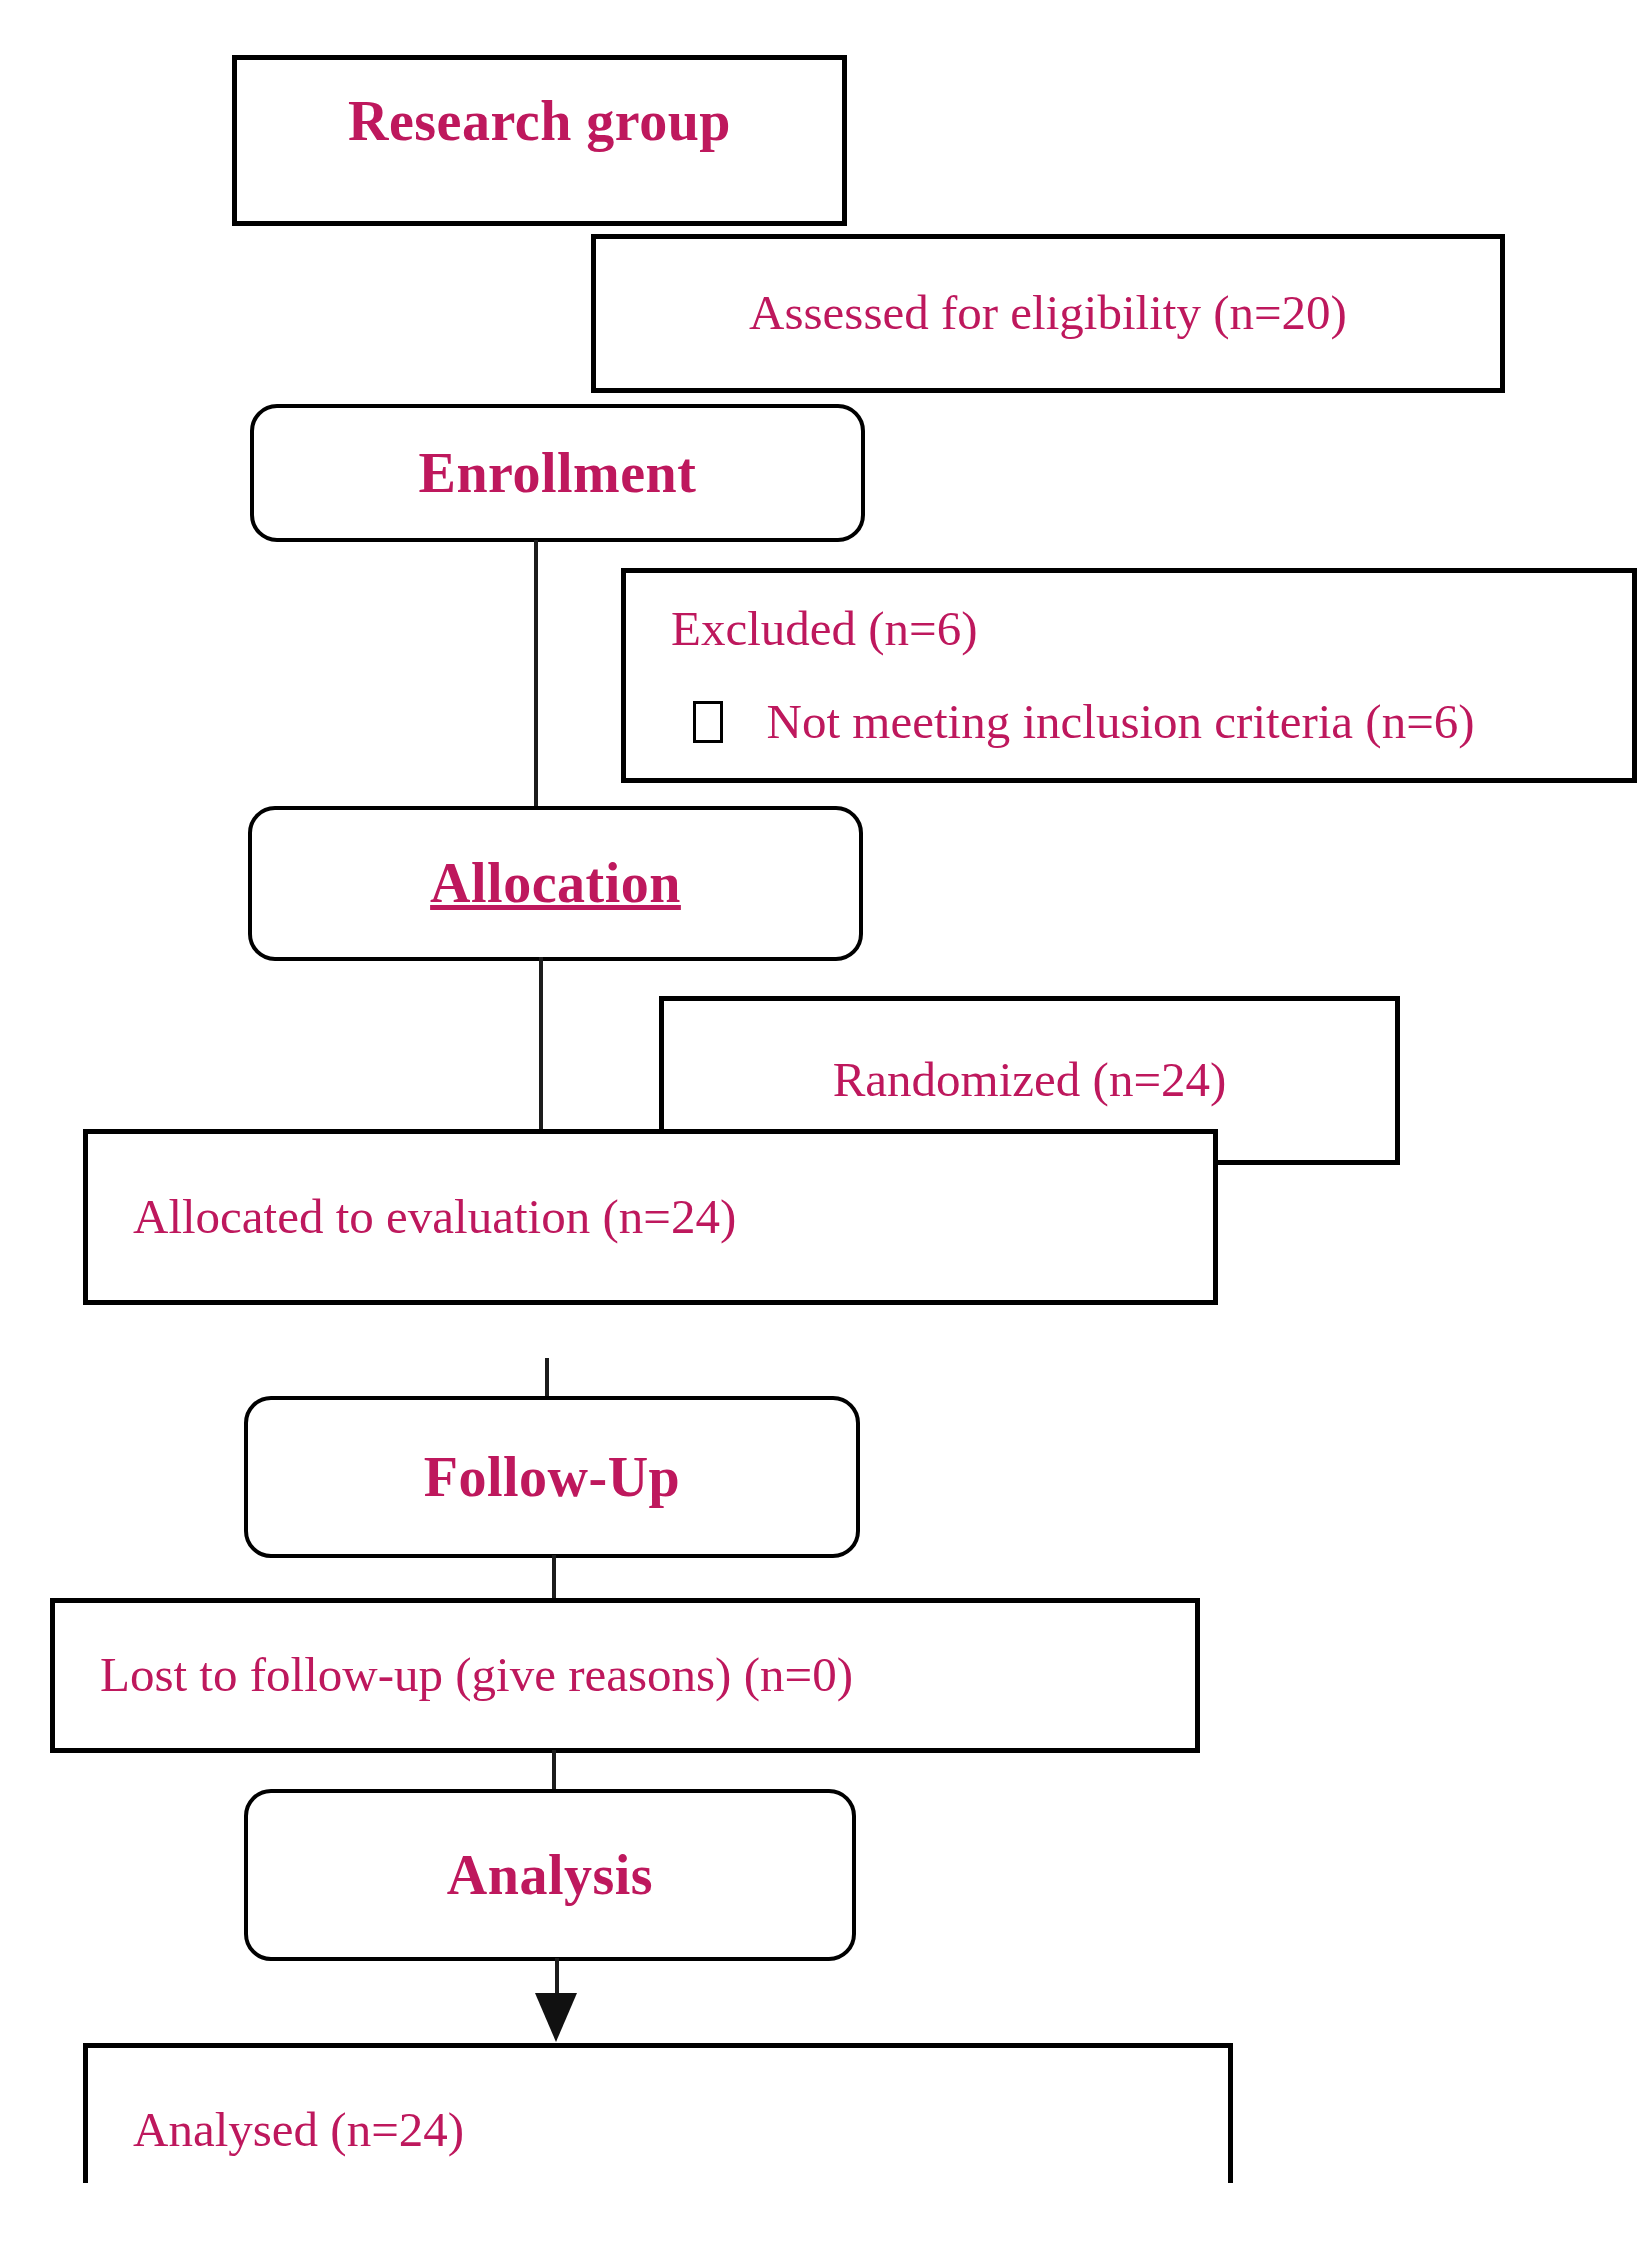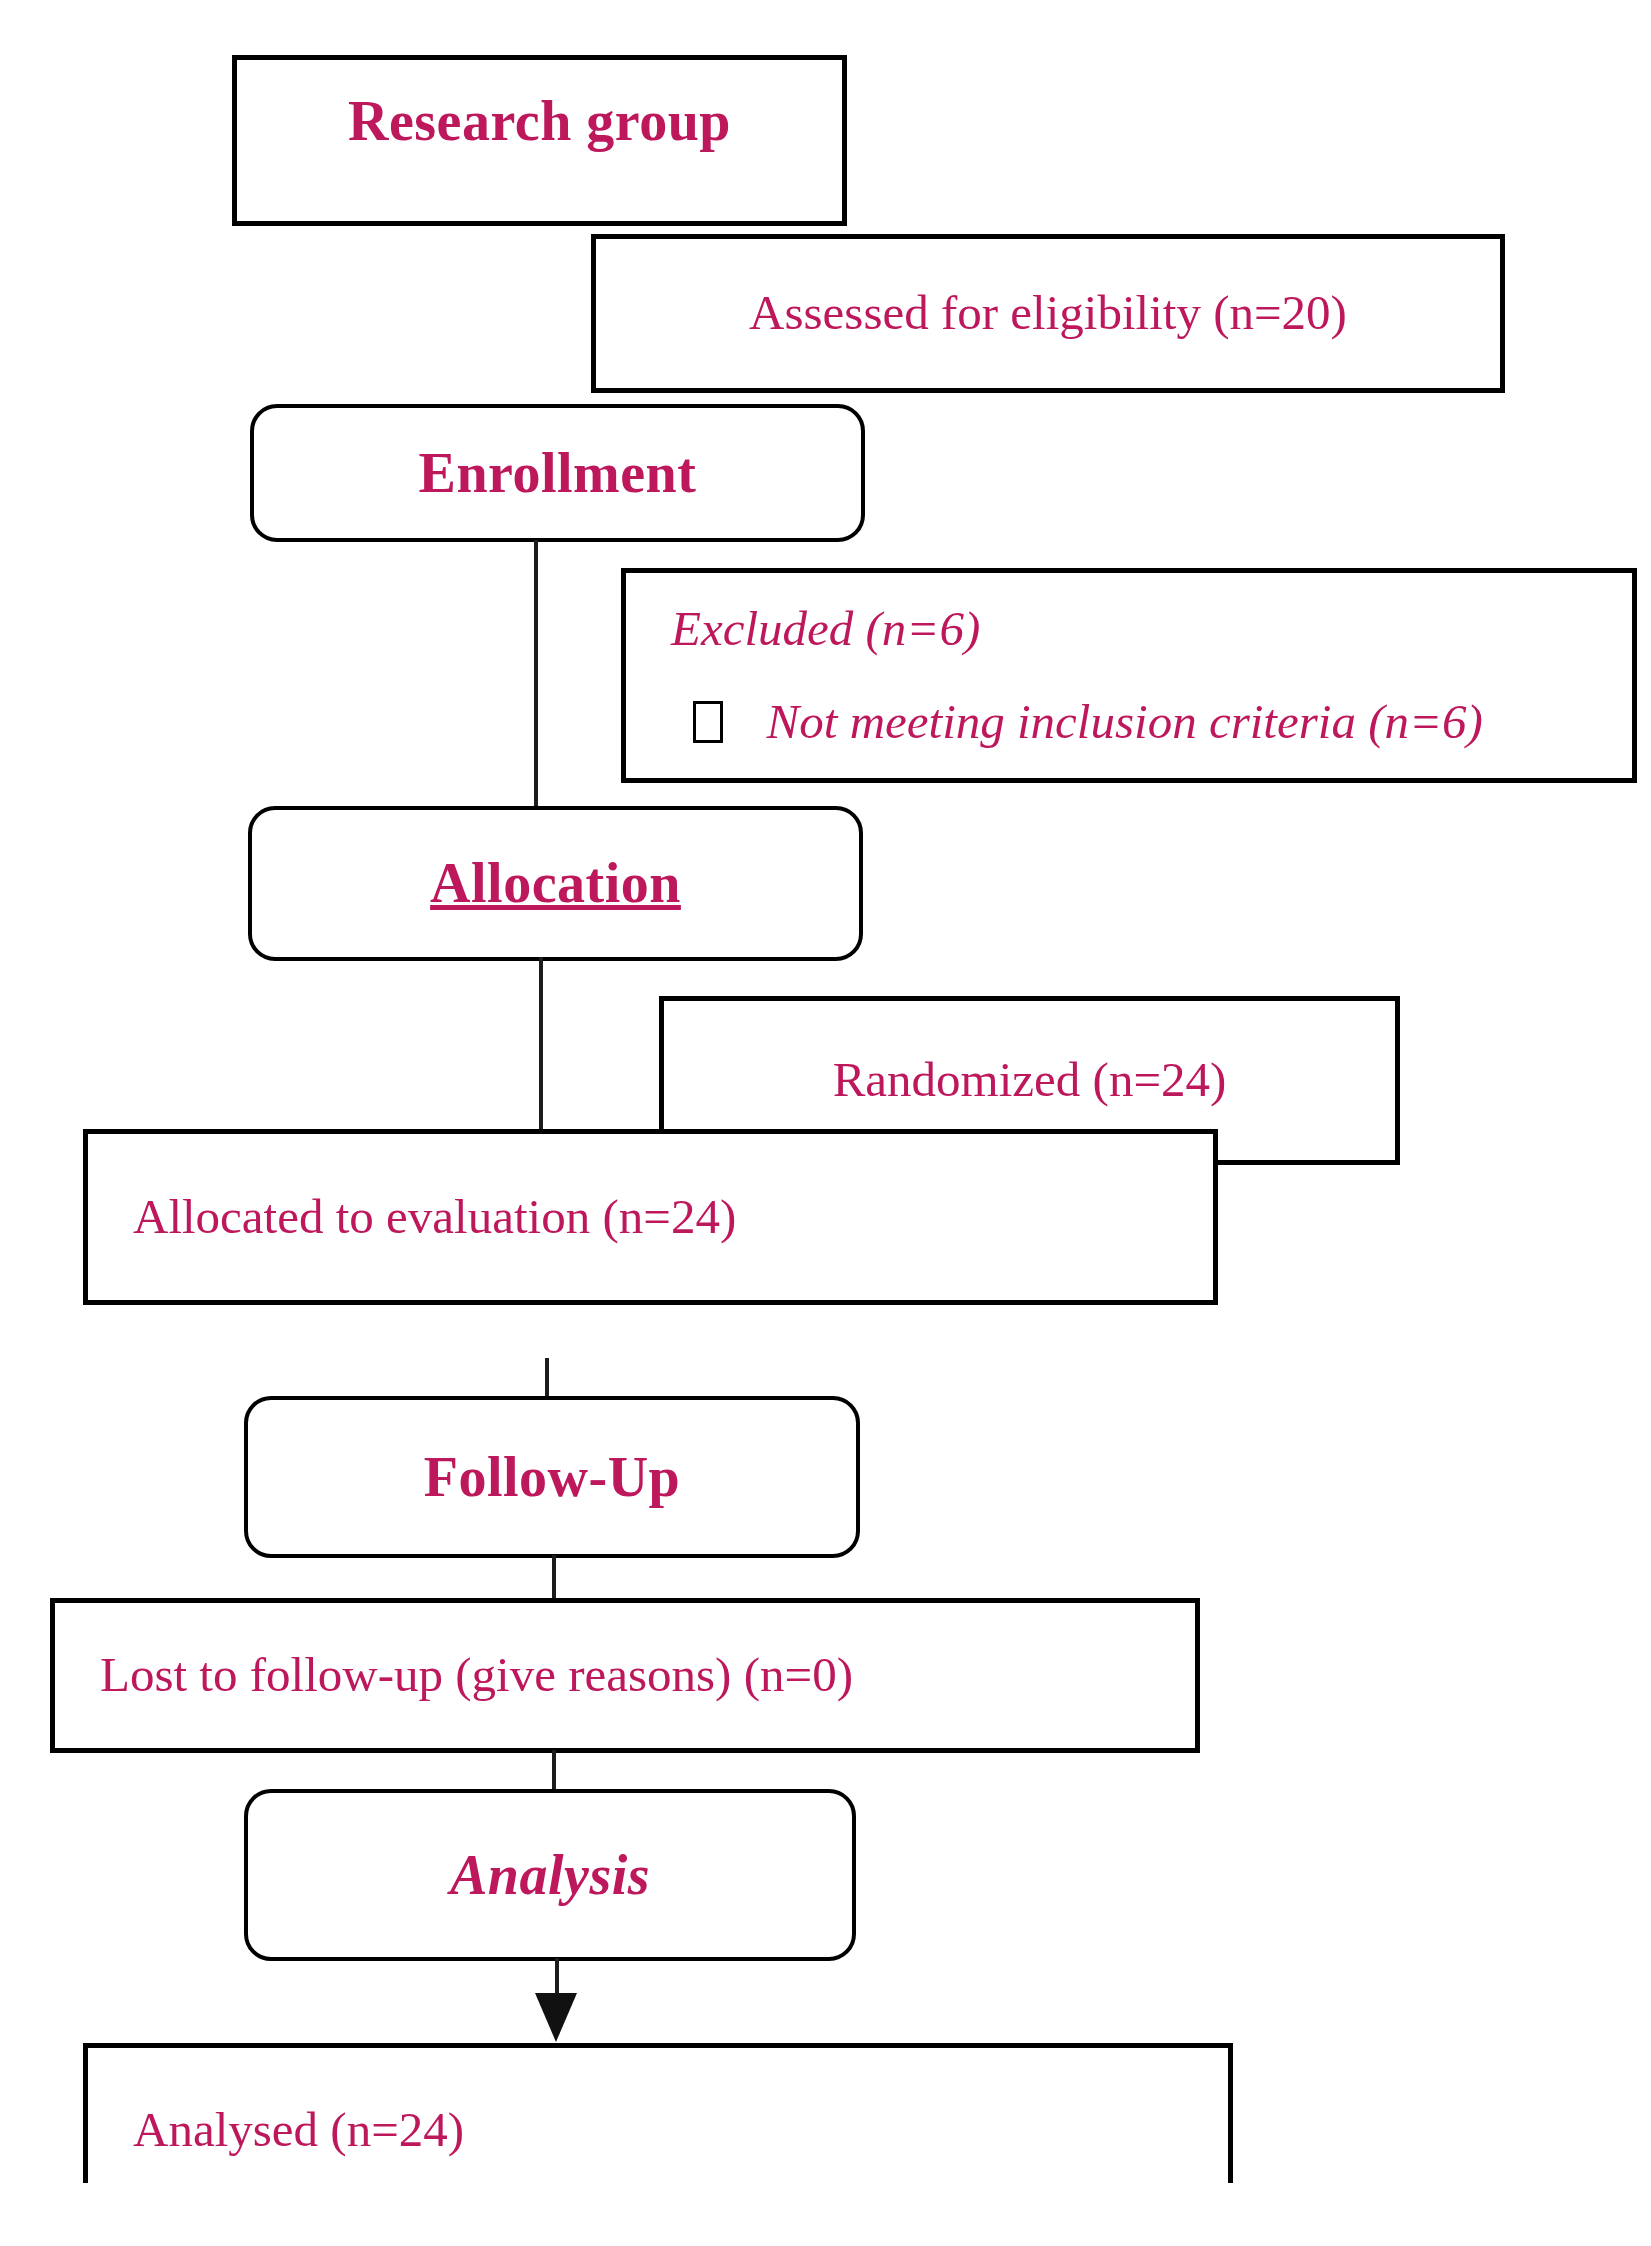--- a/index.html
+++ b/index.html
@@ -43,21 +43,20 @@
     font-size: 49px;
     white-space: nowrap;
   }
   .pad-left {
     padding-left: 45px;
   }
   .excluded-lines {
     display: flex;
     flex-direction: column;
     gap: 37px;
-    font-style: italic;
   }
   .excluded-row {
     display: flex;
     align-items: center;
   }
   .tofu {
     display: inline-block;
     width: 23.6px;
     height: 36px;
     border: 3.6px solid #000000;
@@ -134,21 +133,21 @@
   </div>
 
   <div class="vline" style="left:552px; top:1555px; height:47px;"></div>
 
   <div class="box" style="left:50px; top:1598px; width:1150px; height:155px;">
     <span class="body-label pad-left">Lost to follow-up (give reasons) (n=0)</span>
   </div>
 
   <div class="vline" style="left:552px; top:1750px; height:43px;"></div>
 
-  <div class="box rounded" style="left:244px; top:1789px; width:612px; height:172px;font-style:italic;">
+  <div class="box rounded" style="left:244px; top:1789px; width:612px; height:172px;">
     <span class="stage-label">Analysis</span>
   </div>
 
   <div class="vline" style="left:555px; top:1958px; height:42px;"></div>
   <div class="arrowhead" style="left:535px; top:1993px;"></div>
 
   <div class="box" style="left:83px; top:2043px; width:1150px; height:175px;">
     <span class="body-label pad-left">Analysed (n=24)</span>
   </div>
 

